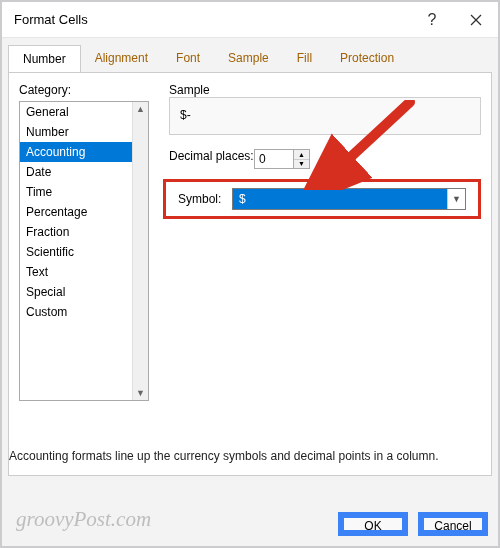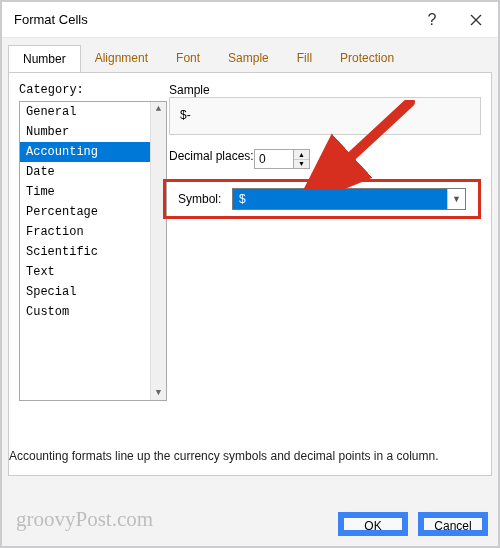--- a/index.html
+++ b/index.html
@@ -75,24 +75,24 @@
     margin: 0 6px 8px 6px;
     height: 404px;
     position: relative;
   }
   .tabbody {
     padding: 10px;
     display: flex;
     height: 100%;
   }
   
-  .leftcol { width: 140px; font-family: Liberation Mono, monospace; }
+  .leftcol { width: 140px; }
   .label-cat { margin-bottom: 4px; }
   .listbox {
-    width: 148px;
+    width: 130px;
     height: 300px;
     border: 1px solid #a9a9a9;
     background: #fff;
     overflow: hidden;
     position: relative;
   }
   .listitem {
     padding: 2px 6px;
     font-size: 12px;
     line-height: 16px;
@@ -219,20 +219,21 @@
     font-size: 12px;
     cursor: default;
   }
   .watermark {
     position: absolute;
     left: 14px;
     bottom: 14px;
     color: #bdbdbe;
     font-family: Georgia, serif;
     font-size: 21px;
+    font-style: italic;
     font-weight: 500;
     pointer-events: none;
   }
   
   .arrow {
     position: absolute;
     left: 298px;
     top: 98px;
     width: 120px;
     height: 90px;

